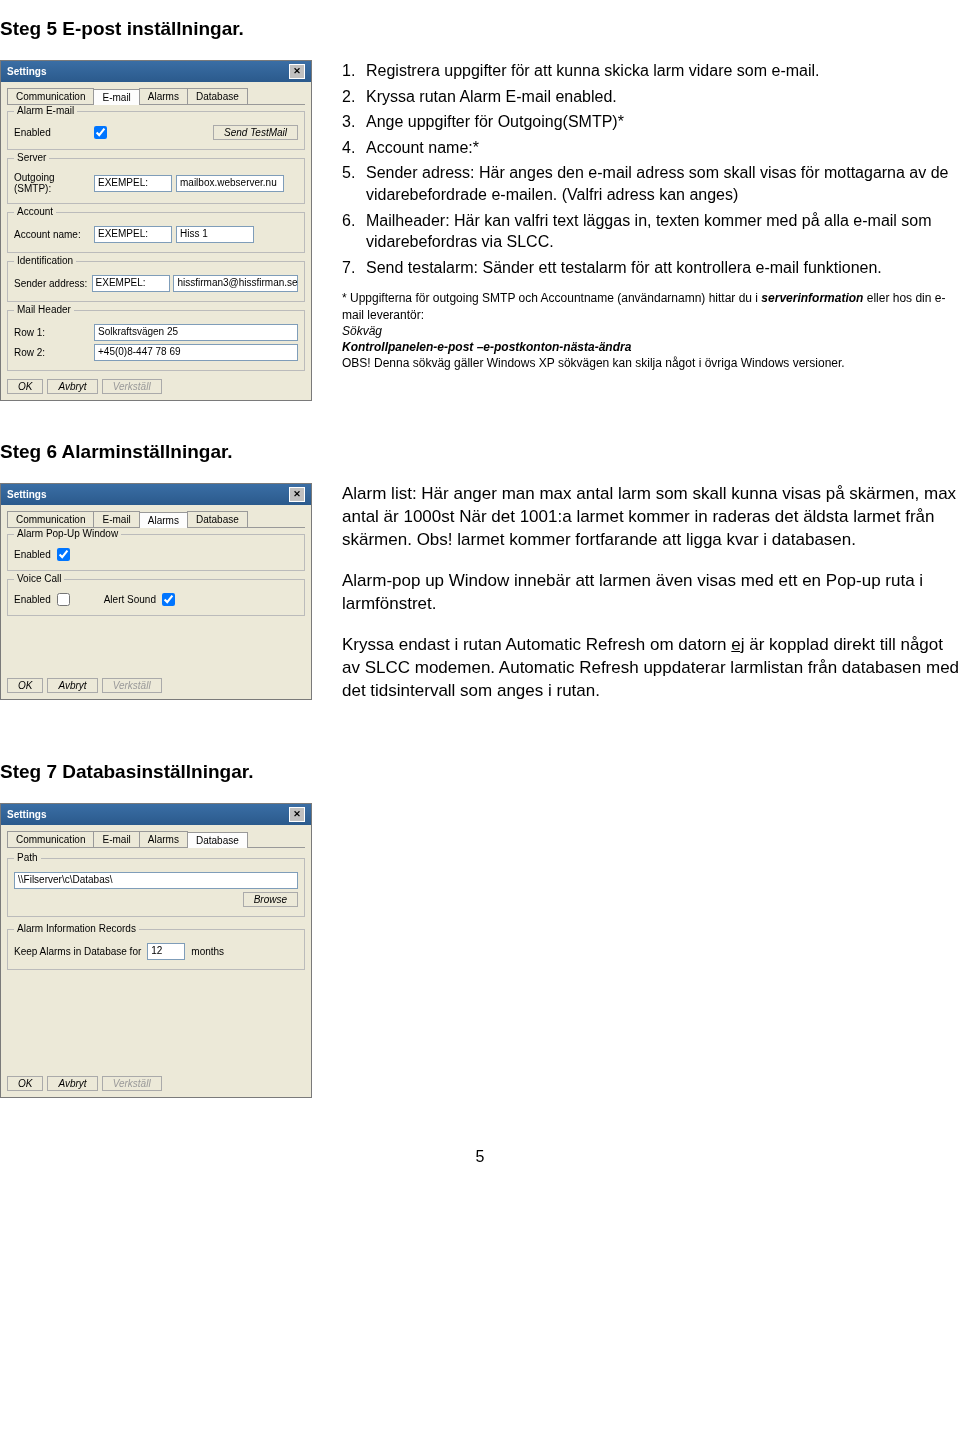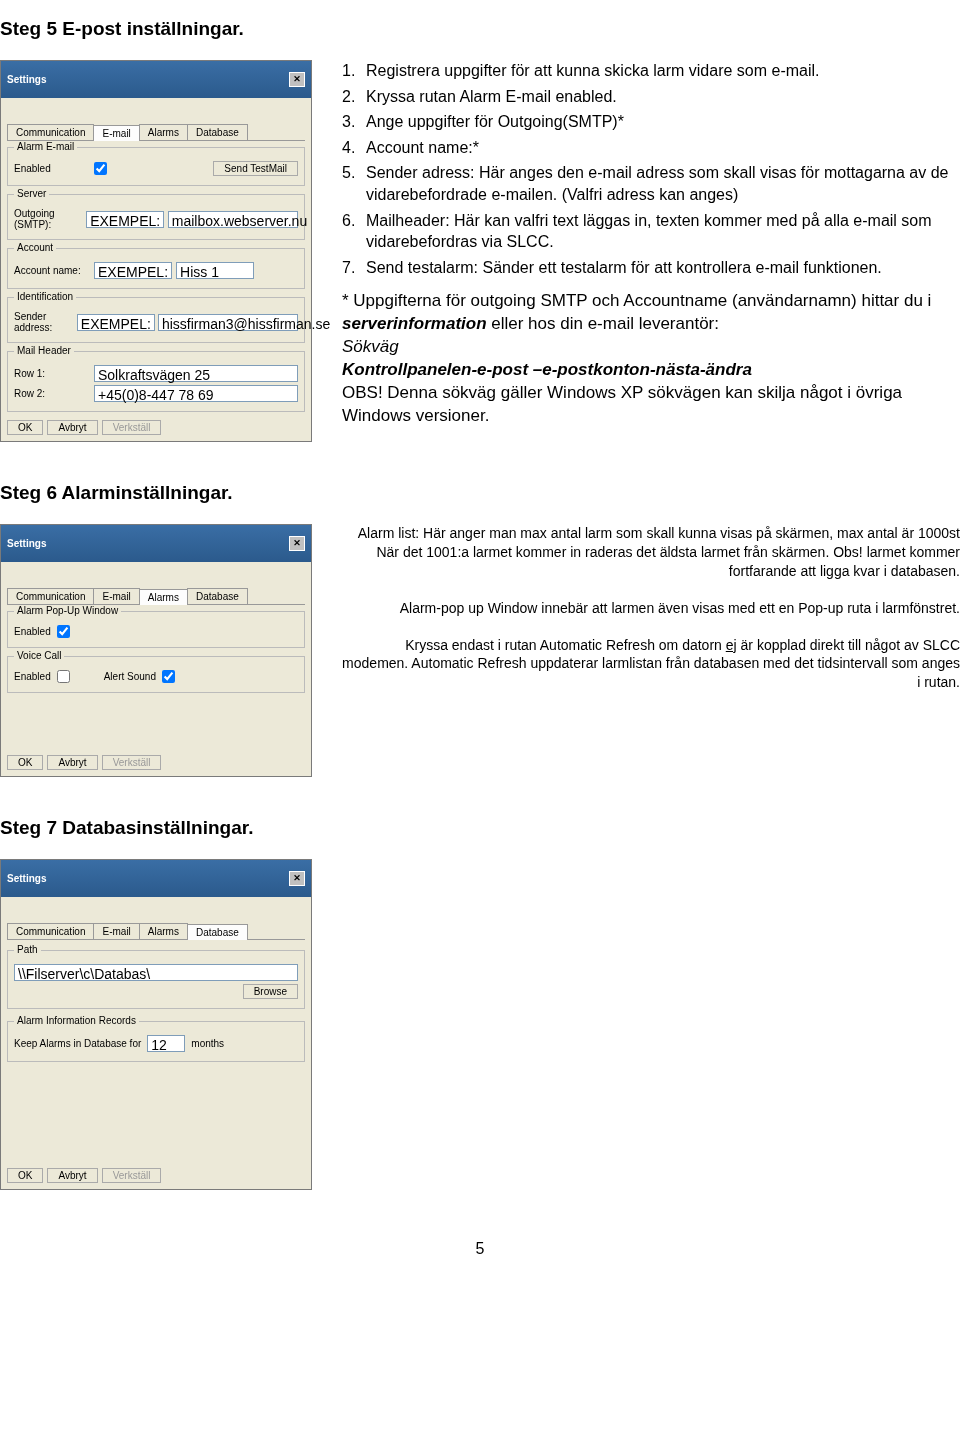--- a/index.html
+++ b/index.html
@@ -26,39 +26,38 @@
     flex-shrink: 0;
     margin-right: 30px;
     font-family: Tahoma, sans-serif;
     font-size: 10px;
     background: #ece9d8;
     border: 1px solid #7a7a7a;
   }
   .scr-title {
     background: linear-gradient(#3a6ea5, #2b5a8c);
     color: #fff;
-    padding: 11px 6px;
+    padding: 3px 6px;
     display: flex;
     justify-content: space-between;
     align-items: center;
     font-weight: bold;
   }
   .scr-close {
     background: #c0c0c0;
     color: #000;
     width: 14px;
     height: 13px;
     text-align: center;
     line-height: 12px;
     border: 1px solid #fff;
     font-size: 9px;
   }
   .scr-body {
     padding: 6px;
-    margin-top: 20px;
   }
   .tabs {
     display: flex;
     border-bottom: 1px solid #999;
     margin-bottom: 6px;
   }
   .tab {
     padding: 2px 8px;
     border: 1px solid #999;
     border-bottom: none;
@@ -91,29 +90,30 @@
     margin: 3px 0;
     font-size: 10px;
   }
   .flabel { width: 80px; }
   .fval-input {
     background: #fff;
     border: 1px solid #7f9db9;
     padding: 1px 3px;
     min-width: 70px;
     height: 13px;
-    font-size: 14px;
+    font-size: 10px;
   }
   .fval-small { min-width: 30px; width: 30px; }
   .btn {
     background: #ece9d8;
     border: 1px solid #aaa;
     padding: 1px 10px;
     font-size: 10px;
     cursor: pointer;
+    font-style: italic;
   }
   .btns {
     display: flex;
     justify-content: flex-start;
     gap: 4px;
     margin-top: 4px;
   }
   .chk { margin:0 4px 0 0; }
 
   .content-col {
@@ -124,30 +124,29 @@
     padding: 0;
     list-style: none;
   }
   .instr-list li {
     display: flex;
     margin-bottom: 4px;
     line-height: 1.35;
   }
   .instr-num { width: 24px; flex-shrink:0; }
   .note {
-    font-size: 17px;
+    font-size: 12px;
     line-height: 1.35;
   }
   .note .ital { font-style: italic; }
   .note .bold { font-weight: bold; }
   .body-para {
-    font-size: 14px;
+    font-size: 17px;
     line-height: 1.35;
     margin: 0 0 18px 0;
-    text-align: right;
   }
   .pagenum {
     text-align: center;
     font-size: 16px;
     margin-top: 50px;
   }
 </style>
 </head>
 <body>
 

